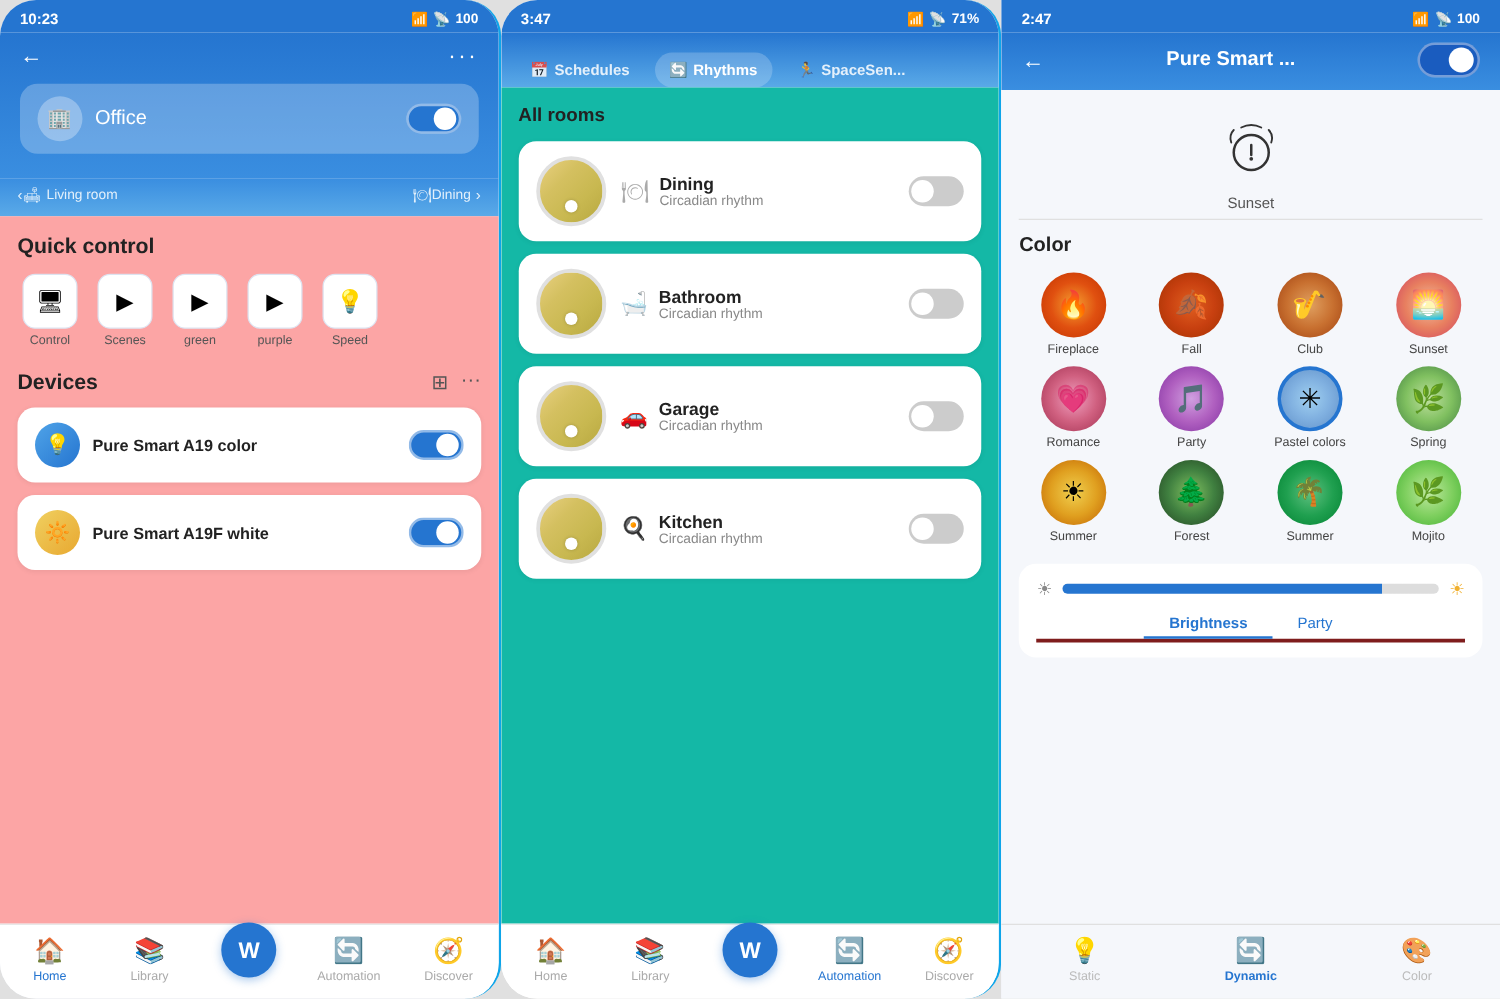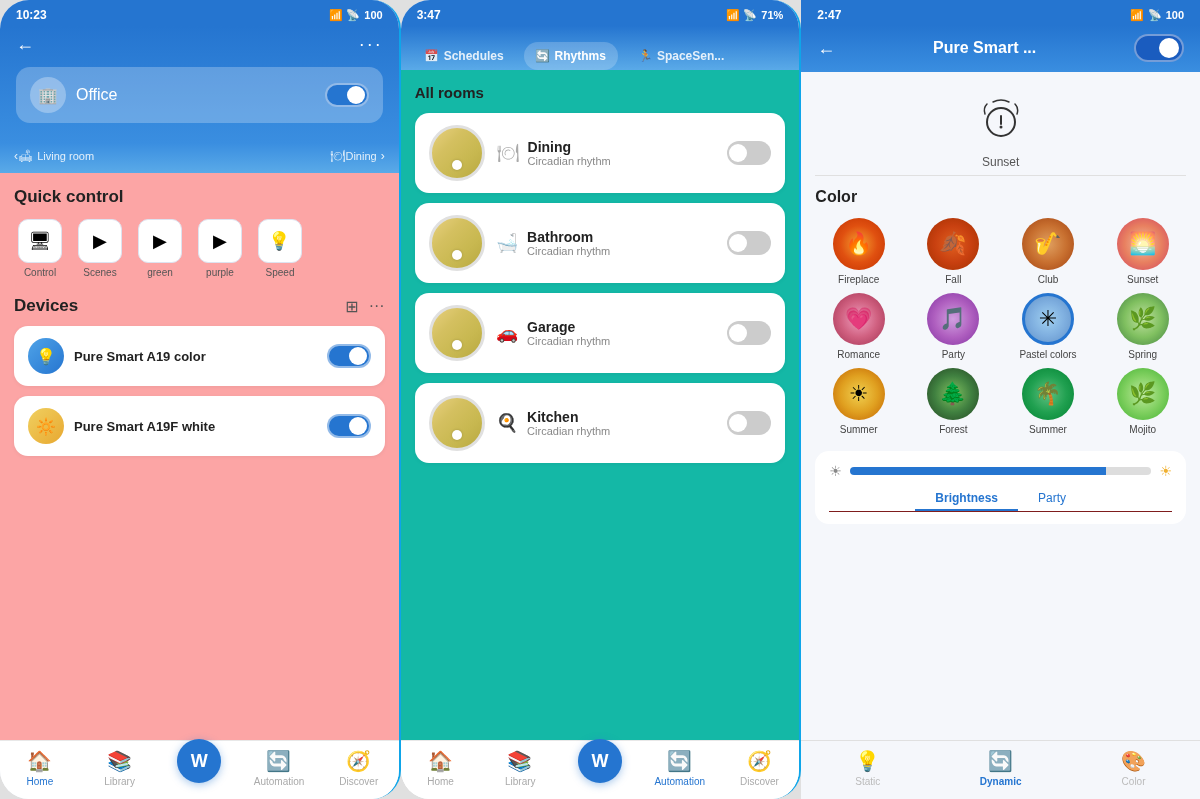--- a/index.html
+++ b/index.html
@@ -306,21 +306,21 @@
       padding: 12px 14px; margin-top: 8px;
     }
     .brightness-row {
       display: flex; align-items: center; gap: 8px; margin-bottom: 8px;
     }
     .brightness-track {
       flex: 1; height: 8px; border-radius: 4px;
       background: linear-gradient(90deg, #2575d0 85%, #ddd 85%);
     }
     .brightness-tabs {
-      display: flex; gap: 0; border-bottom: 1px solid #7f1d1d;
+      display: flex; gap: 0; border-bottom: 3px solid #7f1d1d;
       margin-bottom: 0; justify-content: center;
     }
     .brightness-tab {
       padding: 4px 20px; font-size: 12px; color: #2575d0; cursor: pointer;
       border-bottom: 2px solid transparent;
     }
     .brightness-tab.active { border-bottom: 2px solid #2575d0; font-weight: 600; }
 
     
     .phone3-bottom-tabs {

